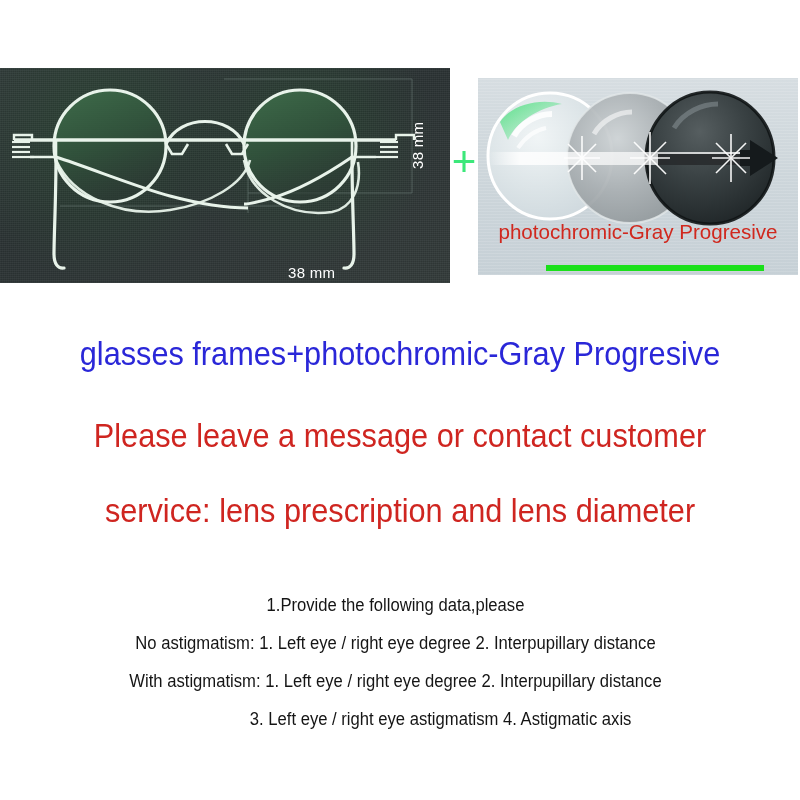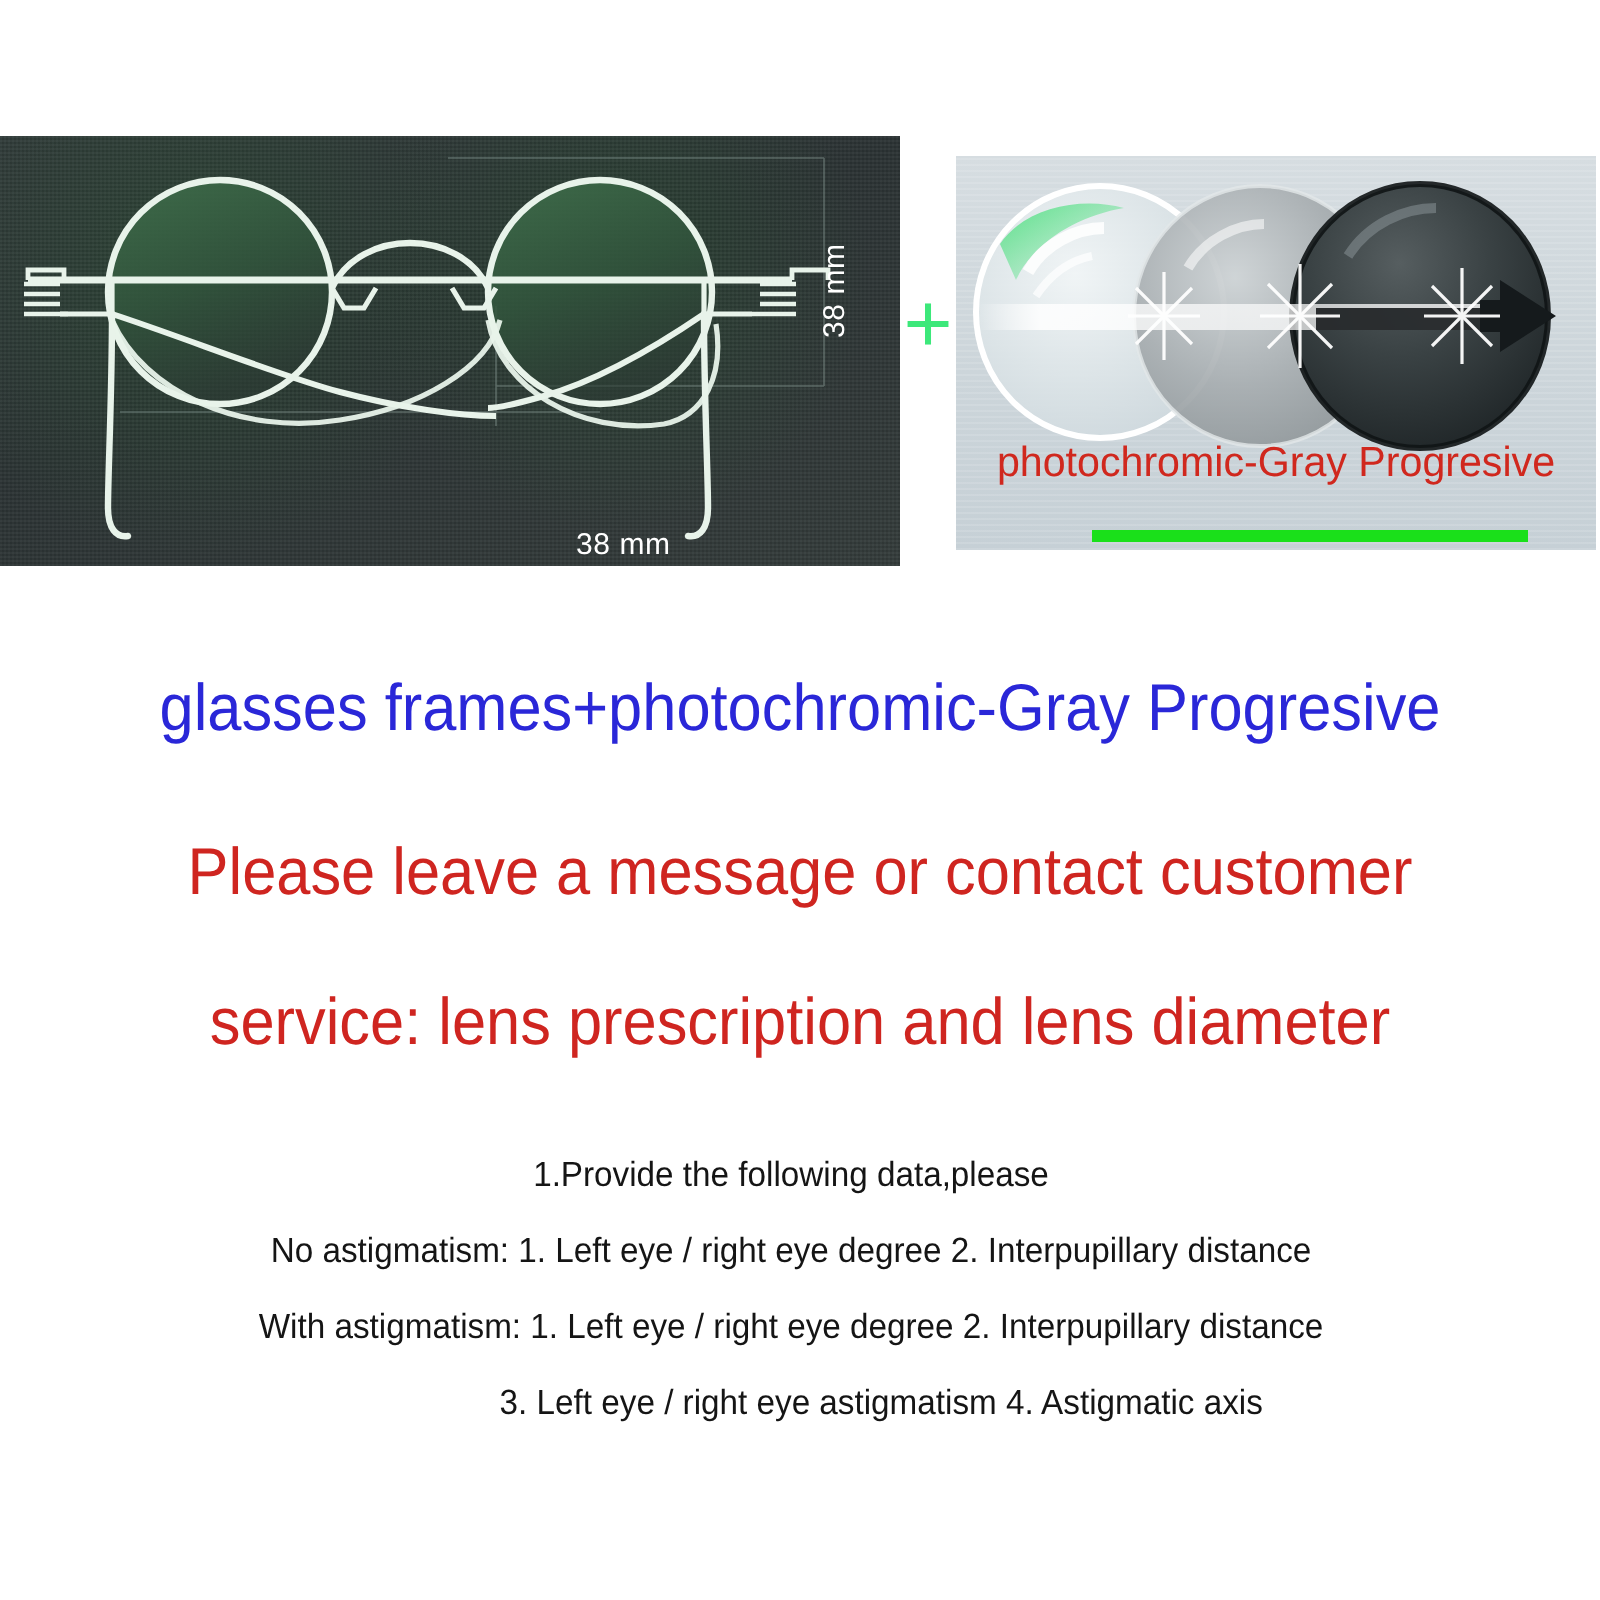--- a/index.html
+++ b/index.html
@@ -159,21 +159,21 @@
     font-size: 33px;
     line-height: 44px;
     white-space: nowrap;
     transform: scaleX(.93);
   }
 
   
   #instructions {
     position: absolute;
     left: 0;
-    top: 568px;
+    top: 586px;
     width: 791px;
   }
   .instr-line {
     color: #151515;
     font-size: 17.5px;
     line-height: 38px;
     white-space: nowrap;
     transform: scaleX(.95);
   }
   .instr-line.center { text-align: center; }

